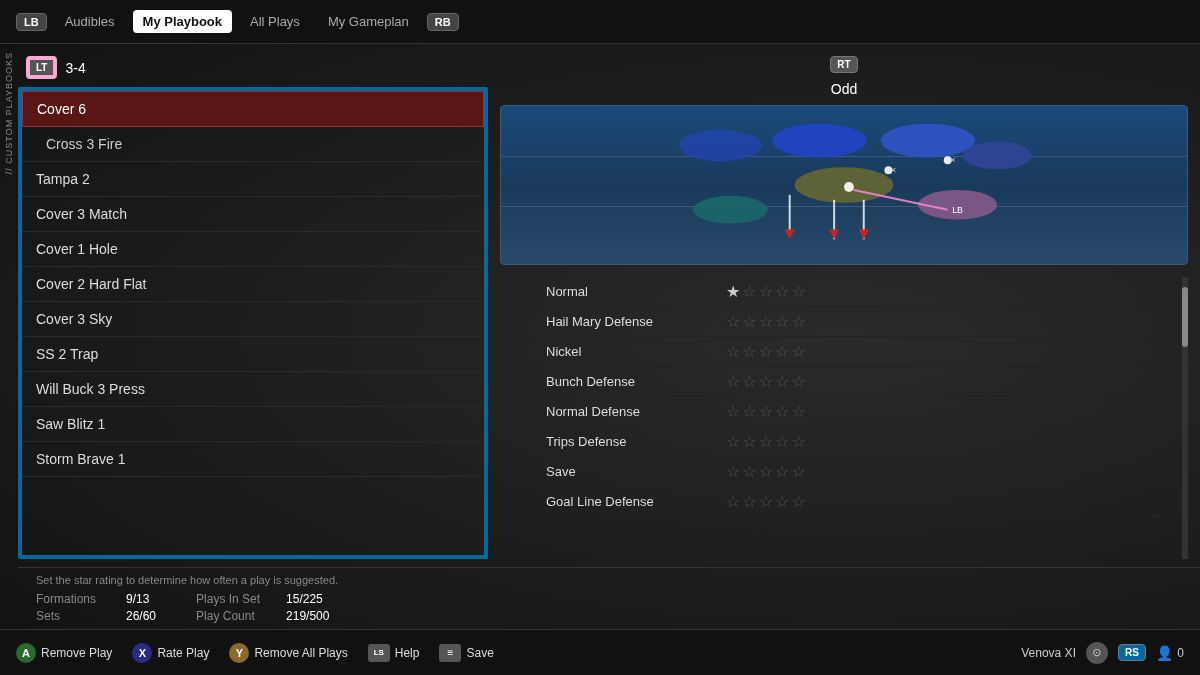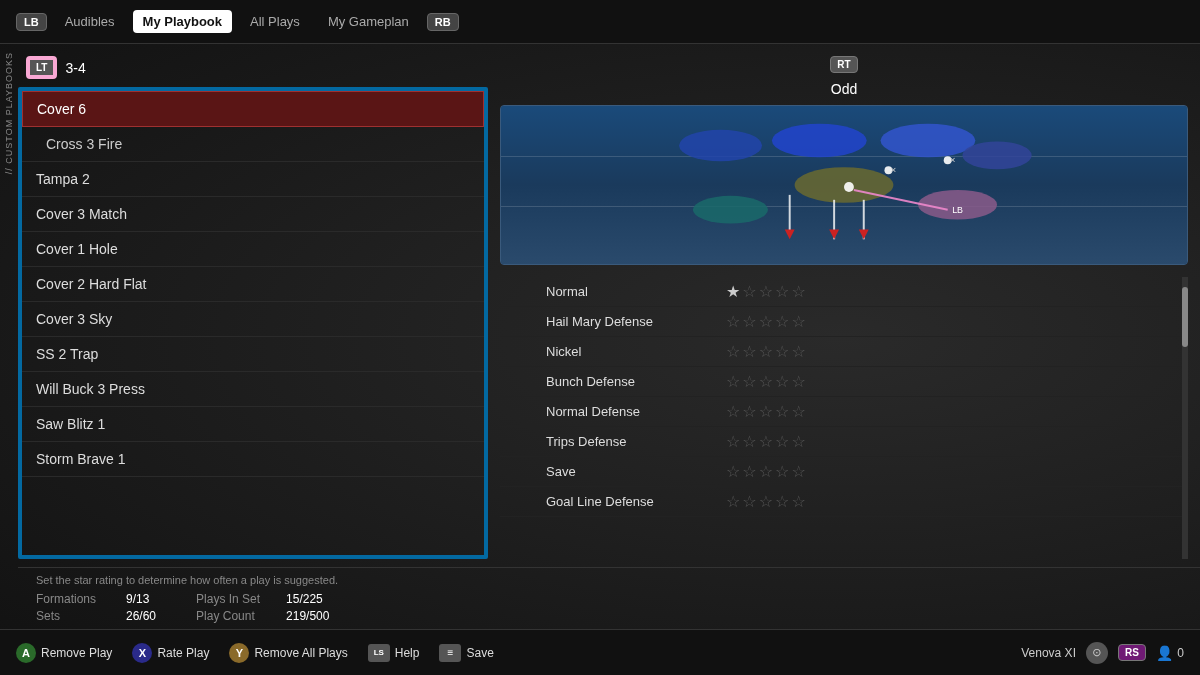--- a/index.html
+++ b/index.html
@@ -349,21 +349,21 @@
     .bottom-right {
       margin-left: auto;
       display: flex;
       align-items: center;
       gap: 10px;
       font-size: 12px;
       color: #ccc;
     }
 
     .rb-badge {
-      background: #701a75;
+      background: #0369a1;
       color: #fff;
       font-size: 10px;
       font-weight: bold;
       padding: 2px 6px;
       border-radius: 4px;
       border: 1px solid #777;
     }
 
     .icon-circle {
       width: 22px;

